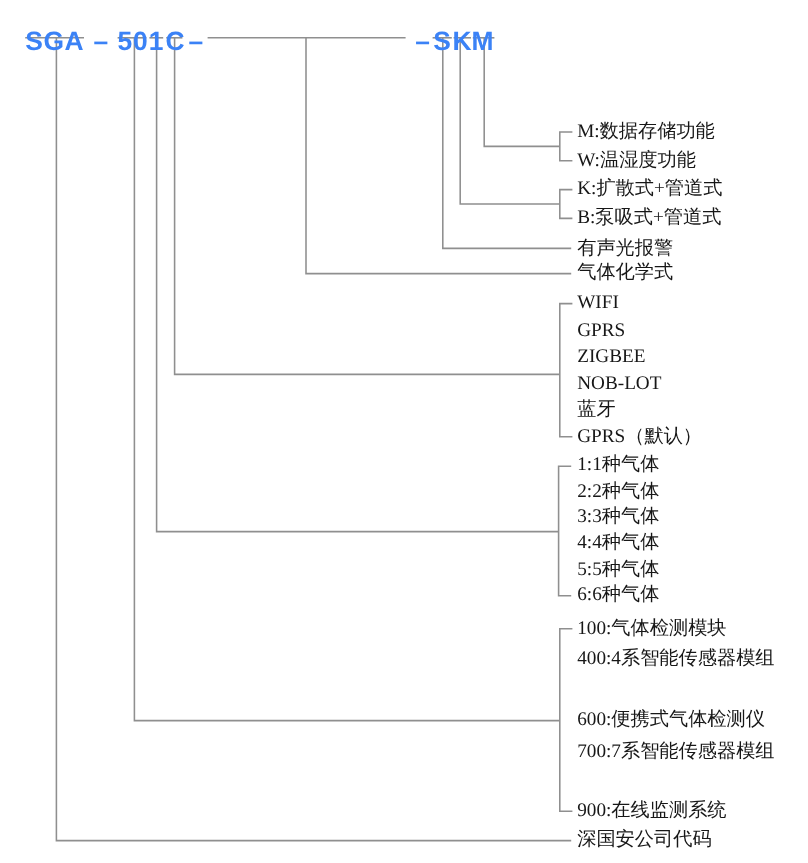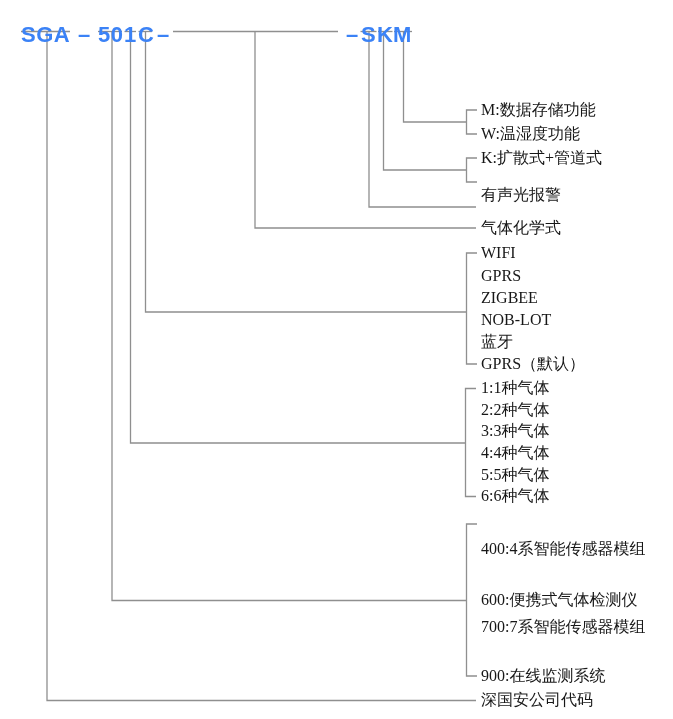--- a/index.html
+++ b/index.html
@@ -89,39 +89,41 @@
   <span class="code-seg" style="left:157px">–</span>
   <span class="code-seg" style="left:346px">–</span>
   <span class="code-seg" style="left:361px">S</span>
   <span class="code-seg" style="left:377px">K</span>
   <span class="code-seg" style="left:393px">M</span>
 
   <div class="lbl" style="top:123px">W:温湿度功能</div>
   <div class="lbl" style="top:99px">M:数据存储功能</div>
 
   <div class="lbl" style="top:147px">K:扩散式+管道式</div>
+  <div class="lbl" style="top:171px">B:泵吸式+管道式</div>
 
-  <div class="lbl" style="top:184px">有声光报警</div>
+  <div class="lbl" style="top:197px">有声光报警</div>
 
   <div class="lbl" style="top:217px">气体化学式</div>
 
   <div class="lbl" style="top:242px">WIFI</div>
   <div class="lbl" style="top:265px">GPRS</div>
   <div class="lbl" style="top:287px">ZIGBEE</div>
   <div class="lbl" style="top:309px">NOB-LOT</div>
   <div class="lbl" style="top:331px">蓝牙</div>
   <div class="lbl" style="top:353px">GPRS（默认）</div>
 
   <div class="lbl" style="top:377px">1:1种气体</div>
   <div class="lbl" style="top:399px">2:2种气体</div>
   <div class="lbl" style="top:420px">3:3种气体</div>
   <div class="lbl" style="top:442px">4:4种气体</div>
   <div class="lbl" style="top:464px">5:5种气体</div>
   <div class="lbl" style="top:485px">6:6种气体</div>
 
+  <div class="lbl" style="top:513px">100:气体检测模块</div>
   <div class="lbl" style="top:538px">400:4系智能传感器模组</div>
   <div class="lbl" style="top:589px">600:便携式气体检测仪</div>
   <div class="lbl" style="top:616px">700:7系智能传感器模组</div>
   <div class="lbl" style="top:665px">900:在线监测系统</div>
 
   <div class="lbl" style="top:689px">深国安公司代码</div>
 
 </div>
 
 </body></html>

